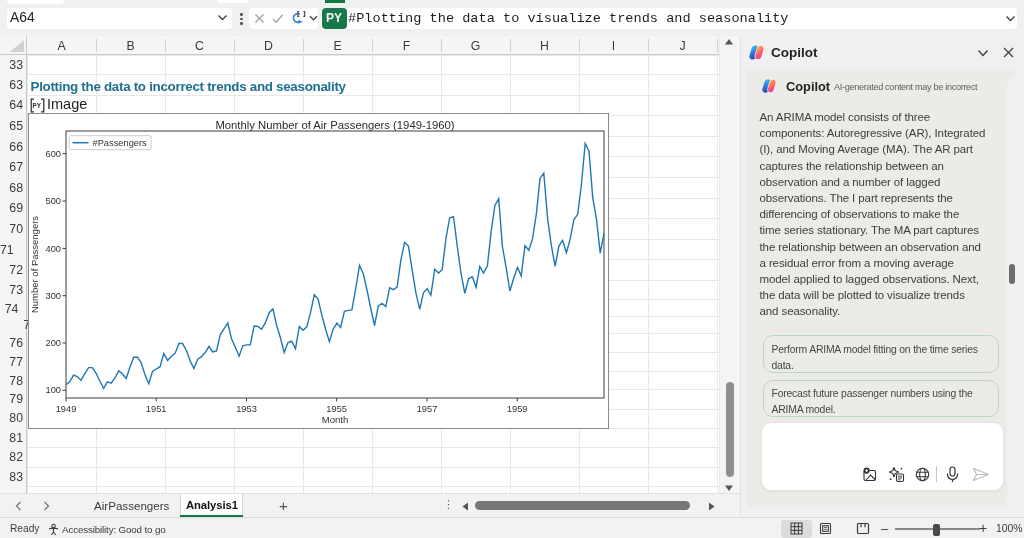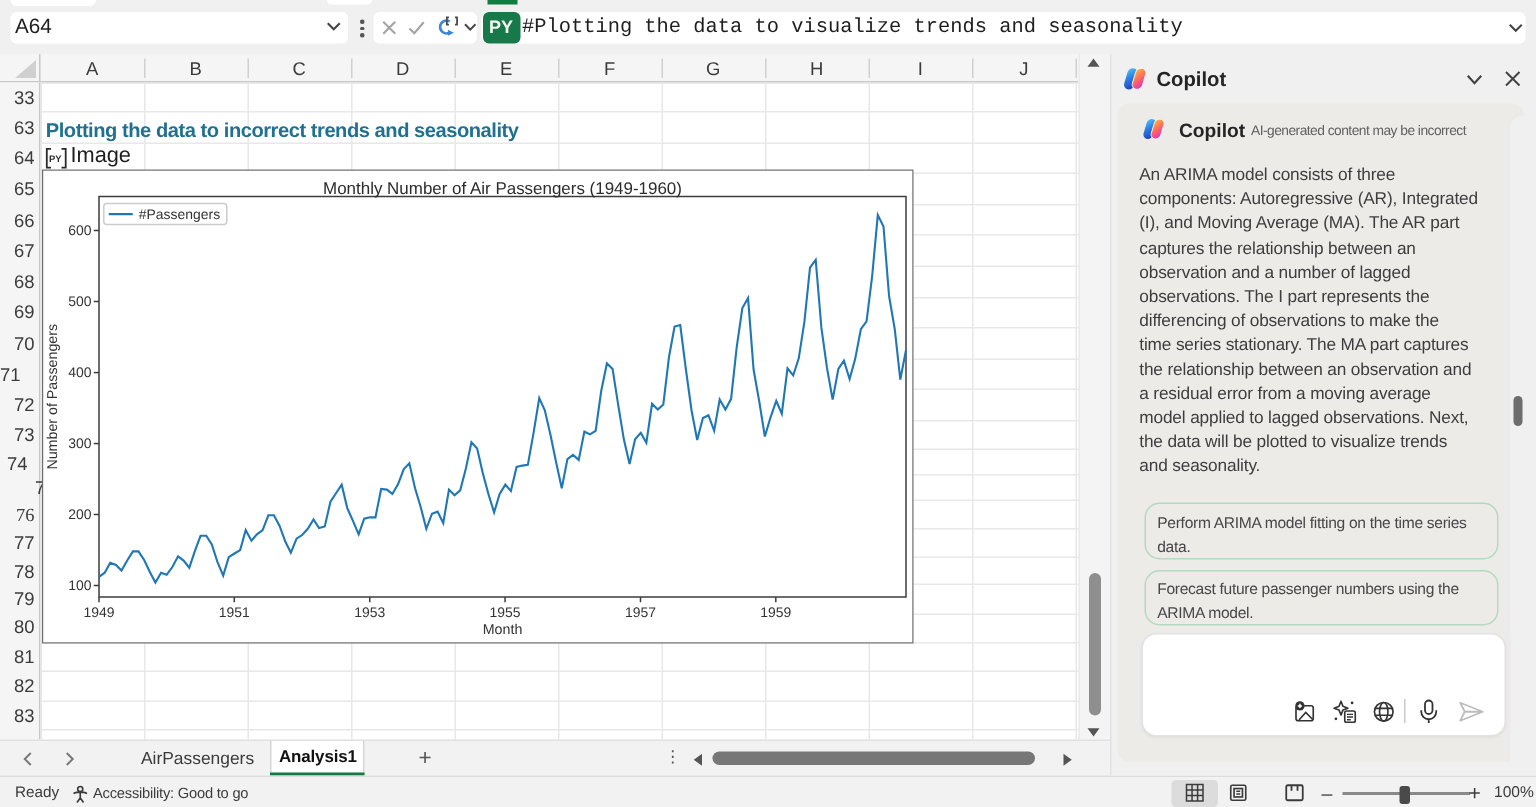--- a/index.html
+++ b/index.html
@@ -129,21 +129,21 @@
       <div class="abs" style="left:0;top:103.5px;width:23px;text-align:right;font-size:12.3px;color:#3b3b3b;">66</div>
       <div class="abs" style="left:0;top:124.1px;width:23px;text-align:right;font-size:12.3px;color:#3b3b3b;">67</div>
       <div class="abs" style="left:0;top:144.7px;width:23px;text-align:right;font-size:12.3px;color:#3b3b3b;">68</div>
       <div class="abs" style="left:0;top:165.3px;width:23px;text-align:right;font-size:12.3px;color:#3b3b3b;">69</div>
       <div class="abs" style="left:0;top:185.9px;width:23px;text-align:right;font-size:12.3px;color:#3b3b3b;">70</div>
       <div class="abs" style="left:0;top:206.5px;width:23px;font-size:12.3px;color:#3b3b3b;">71</div>
       <div class="abs" style="left:0;top:227.1px;width:23px;text-align:right;font-size:12.3px;color:#3b3b3b;">72</div>
       <div class="abs" style="left:0;top:247.3px;width:23px;text-align:right;font-size:12.3px;color:#3b3b3b;">73</div>
       <div class="abs" style="left:0;top:265.5px;width:23px;text-align:center;font-size:12.3px;color:#3b3b3b;">74</div>
       <div class="abs" style="left:14px;top:281.5px;width:23px;text-align:right;font-size:12.3px;color:#3b3b3b;">75</div>
-      <div class="abs" style="left:0;top:300.0px;width:23px;text-align:right;font-size:12.3px;color:#3b3b3b;font-family:Liberation Serif, serif;">76</div>
+      <div class="abs" style="left:0;top:300.0px;width:23px;text-align:right;font-size:12.3px;color:#3b3b3b;">76</div>
       <div class="abs" style="left:0;top:318.5px;width:23px;text-align:right;font-size:12.3px;color:#3b3b3b;">77</div>
       <div class="abs" style="left:0;top:337.5px;width:23px;text-align:right;font-size:12.3px;color:#3b3b3b;">78</div>
       <div class="abs" style="left:0;top:356.2px;width:23px;text-align:right;font-size:12.3px;color:#3b3b3b;">79</div>
       <div class="abs" style="left:0;top:375.3px;width:23px;text-align:right;font-size:12.3px;color:#3b3b3b;">80</div>
       <div class="abs" style="left:0;top:394.5px;width:23px;text-align:right;font-size:12.3px;color:#3b3b3b;">81</div>
       <div class="abs" style="left:0;top:414.0px;width:23px;text-align:right;font-size:12.3px;color:#3b3b3b;">82</div>
       <div class="abs" style="left:0;top:433.5px;width:23px;text-align:right;font-size:12.3px;color:#3b3b3b;">83</div>
     </div>
 
   <div class="abs" style="left:30.5px;top:42.5px;font-size:13.4px;font-weight:bold;color:#21708f;letter-spacing:-0.3px;white-space:nowrap;">Plotting the data to incorrect trends and seasonality</div>

